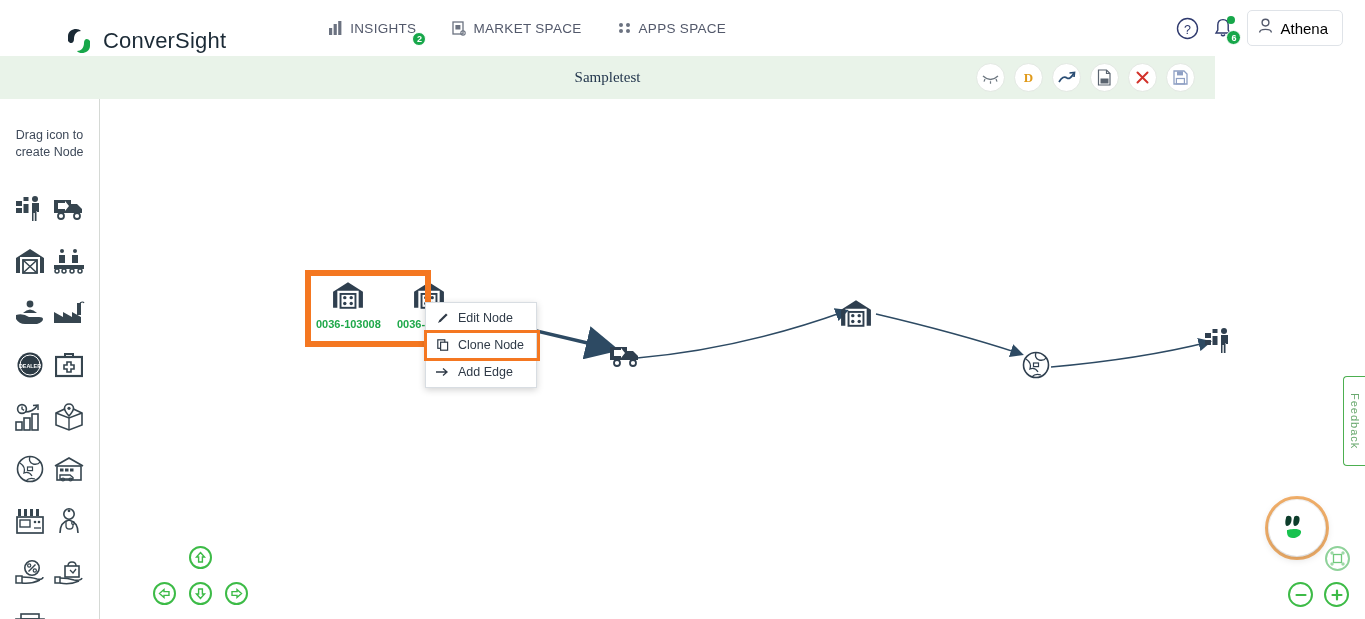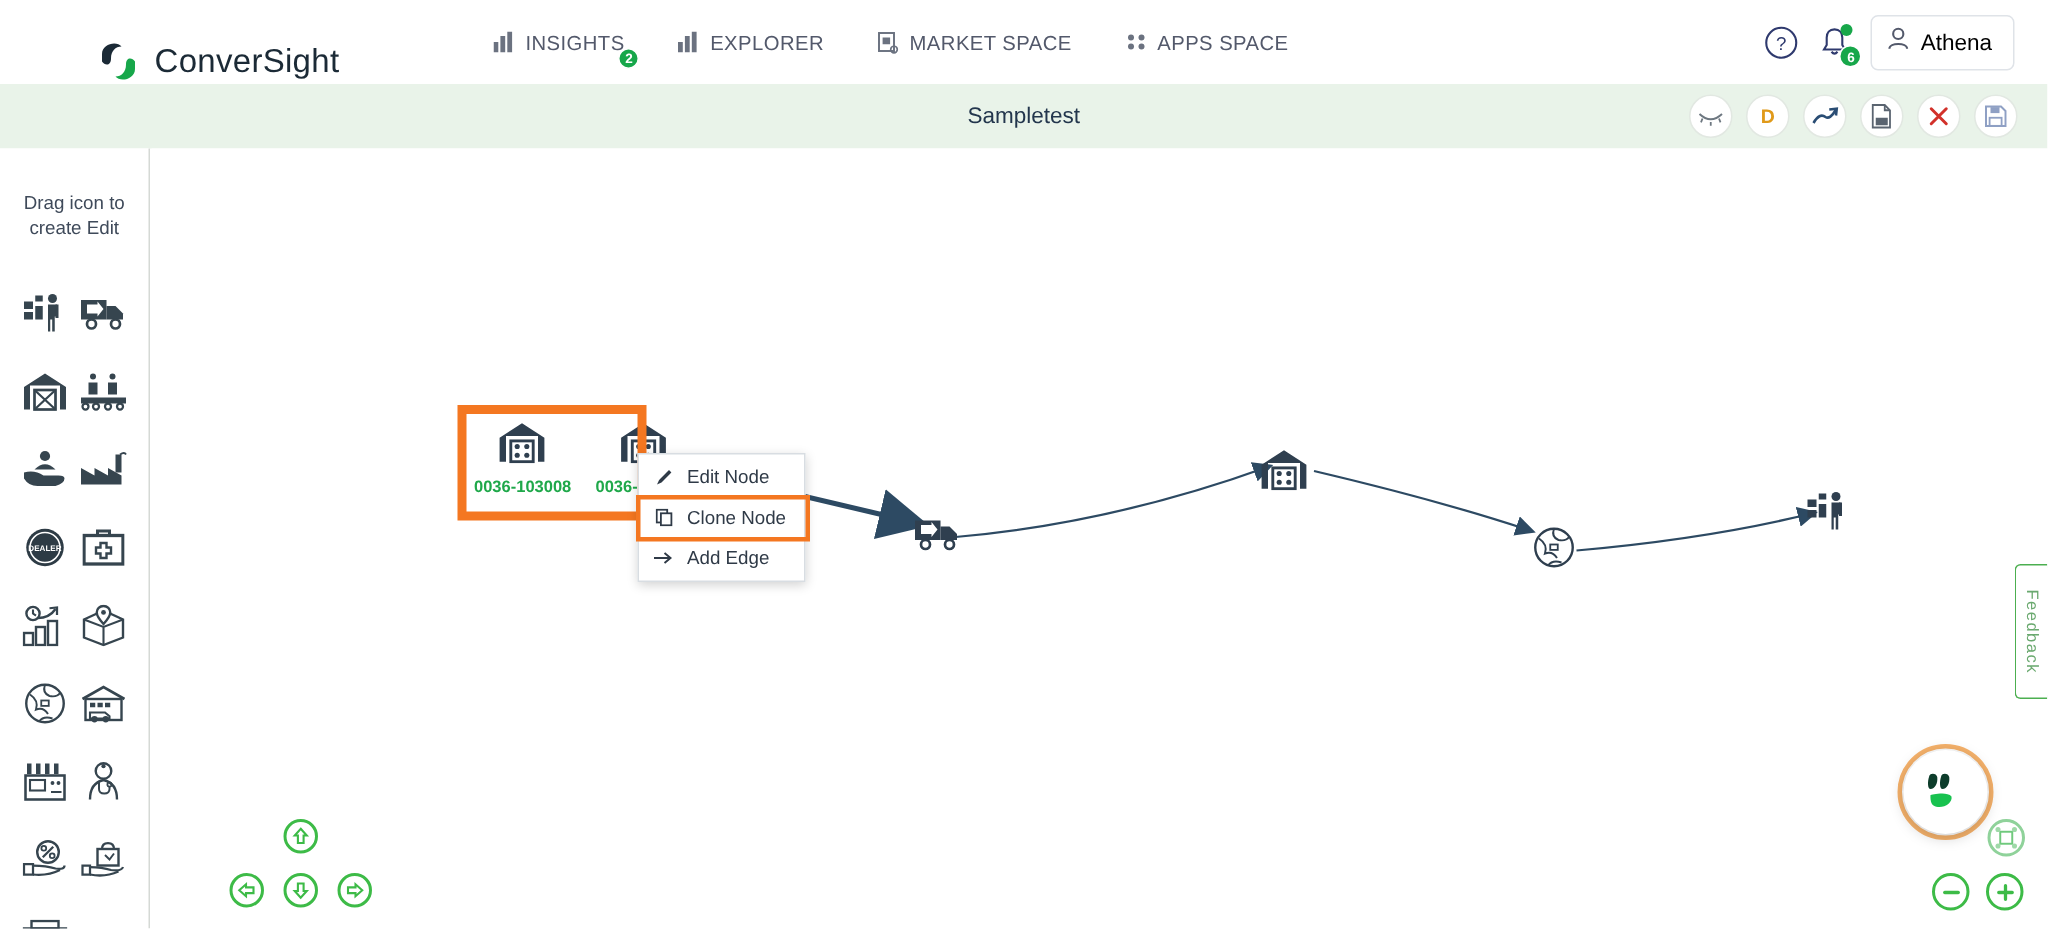--- a/index.html
+++ b/index.html
@@ -54,22 +54,22 @@
   .user-chip {
     display: flex; align-items: center; gap: 7px;
     border: 1px solid #dfe3e8; border-radius: 5px;
     padding: 7px 14px 7px 10px; position: relative; cursor: pointer;
     background: #fff;
   }
   .user-name { font-size: 15px; color: #000000; }
 
   
   .subheader {
-    position: absolute; left: 0; top: 56px; width: 1365px; height: 43px;
-    background: #e9f3e9; display: flex; align-items: center; justify-content: center;
+    position: absolute; left: 0; top: 56px; width: 1215px; height: 43px;
+    background: #e9f3e9; display: flex; align-items: center; justify-content: center; font-family: Liberation Serif, serif;
   }
   .sub-title { font-size: 15px; color: #23364d; font-weight: 400; }
   .sub-tools { position: absolute; right: 20px; display: flex; align-items: center; gap: 9px; }
   .tool-circle {
     width: 29px; height: 29px; border-radius: 50%;
     background: #fff; border: 1px solid #e2e8e2;
     display: flex; align-items: center; justify-content: center; cursor: pointer;
   }
 
   
@@ -188,30 +188,20 @@
           <svg width="14" height="14" viewBox="0 0 14 14">
               <rect x="0" y="7" width="3.2" height="7" fill="currentColor"></rect>
               <rect x="4.6" y="3" width="3.2" height="11" fill="currentColor"></rect>
               <rect x="9.2" y="0" width="3.2" height="14" fill="currentColor"></rect>
             </svg>
         </span>
         <span class="nav-label">INSIGHTS</span>
         <span class="nav-badge">2</span>
       </div>
 
-      <div class="nav-item">
-        <span class="nav-icon">
-          <svg width="14" height="14" viewBox="0 0 14 14">
-              <rect x="0" y="7" width="3.2" height="7" fill="currentColor"></rect>
-              <rect x="4.6" y="3" width="3.2" height="11" fill="currentColor"></rect>
-              <rect x="9.2" y="0" width="3.2" height="14" fill="currentColor"></rect>
-            </svg>
-        </span>
-        <span class="nav-label">EXPLORER</span>
-      </div>
 
 
 
       <div class="nav-item">
         <span class="nav-icon">
           <svg width="14" height="15" viewBox="0 0 14 15">
               <rect x="1" y="1" width="10" height="12" fill="none" stroke="currentColor" stroke-width="1.3"></rect>
               <rect x="3.4" y="4" width="5" height="4.5" fill="currentColor"></rect>
               <circle cx="11" cy="12" r="2.2" fill="none" stroke="currentColor" stroke-width="1.1"></circle>
             </svg>
@@ -296,21 +286,21 @@
           <rect x="4" y="1.4" width="6" height="4" fill="#8fa0c4"></rect>
           <rect x="3.4" y="8.5" width="8" height="5.4" fill="none" stroke="#8fa0c4" stroke-width="1.2"></rect>
         </svg>
       </span>
     </div>
   </div>
 
   <div class="sidebar">
     <div class="sidebar-hint">
       <div>Drag icon to</div>
-      <div>create Edit</div>
+      <div>create Node</div>
     </div>
     <div class="palette">
 
       <div class="palette-row">
         <span class="pal-icon">
           <svg width="30" height="28" viewBox="0 0 30 28">
             <rect x="1" y="6" width="6" height="5" fill="#36454f"></rect>
               <rect x="8.5" y="2" width="5" height="4" fill="#36454f"></rect>
             <rect x="1" y="13" width="6" height="5" fill="#36454f"></rect>
               <rect x="8.5" y="9" width="5" height="9" fill="#36454f"></rect>

